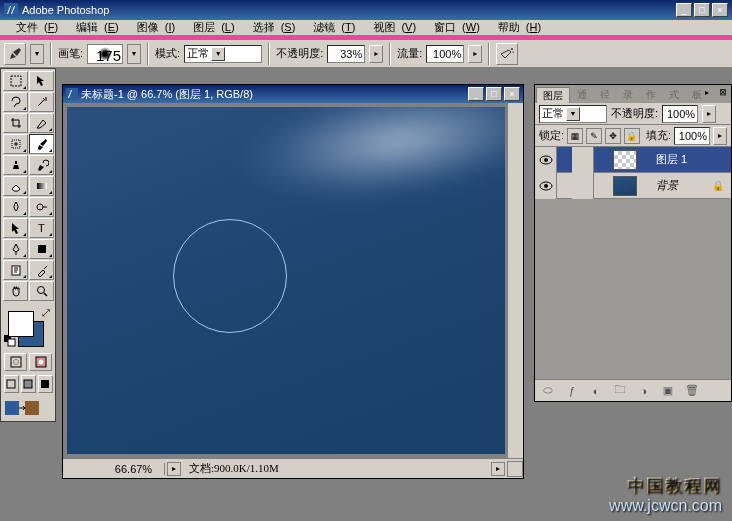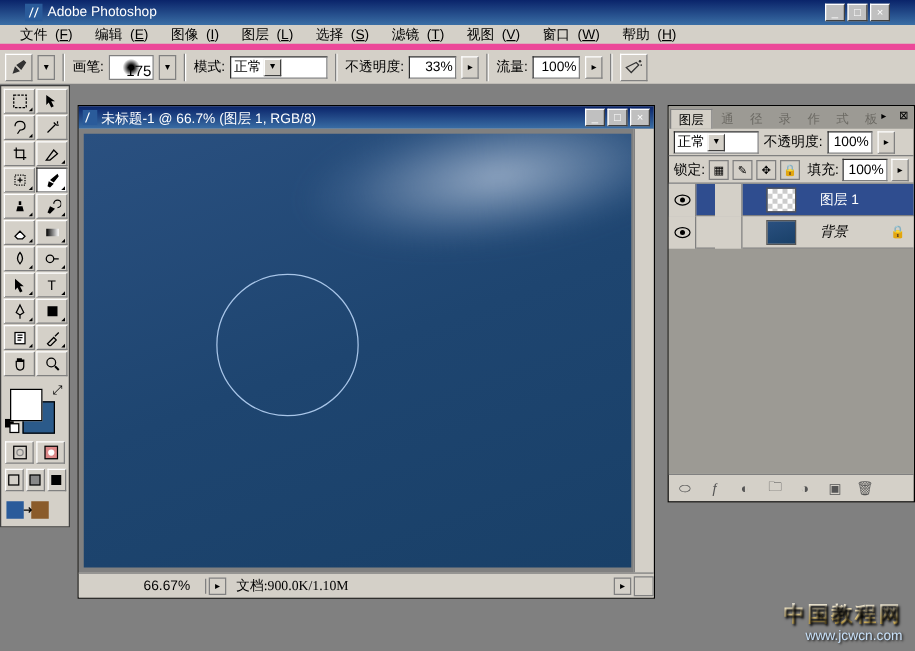--- a/index.html
+++ b/index.html
@@ -1,37 +1,37 @@
 <!DOCTYPE html>
 <html><head>
 <meta charset="utf-8">
 <style>
 * { box-sizing: border-box; margin: 0; padding: 0; font-family: "Microsoft YaHei", SimSun, Arial, sans-serif; font-size: 11px; user-select: none; }
 body { background: #404040; width: 732px; height: 521px; overflow: hidden; position: relative; }
 
 
-.titlebar { height: 20px; background: linear-gradient(#0a246a,#3a6ea5); color: #fff; display: flex; align-items: center; padding: 0 20px; }
+.titlebar { height: 20px; background: linear-gradient(#0a246a,#3a6ea5); color: #fff; display: flex; align-items: center; padding: 0 4px; }
 .titlebar .icon { width: 14px; height: 14px; background: #2a5b9a; margin-right: 4px; display:flex; align-items:center; justify-content:center; }
 .titlebar .icon svg { width:10px; height:10px; }
 .winbtns { margin-left:auto; display:flex; gap:2px; }
 .winbtn { width:16px; height:14px; background:#c0c0c0; border:1px solid #fff; border-right-color:#404040; border-bottom-color:#404040; display:flex; align-items:center; justify-content:center; font-size:9px; }
 
 
 .menubar { height: 20px; background: #d4d0c8; display:flex; align-items:center; padding:0 4px; border-bottom:5px solid #ec4899; }
 .menubar span { padding:2px 6px; cursor:default; }
 .menubar span u { text-decoration: underline; }
 
 
 .optbar { height: 28px; background: #d4d0c8; border-bottom:1px solid #808080; display:flex; align-items:center; padding:0 4px; gap:4px; }
 .toolbtn { width:22px; height:22px; background:#d4d0c8; border:1px solid #fff; border-right-color:#808080; border-bottom-color:#808080; display:flex; align-items:center; justify-content:center; }
 .divider { width:2px; height:22px; border-left:1px solid #808080; border-right:1px solid #fff; margin:0 2px; }
 .label { color:#000; }
 .brushprev { width:36px; height:20px; background:#fff; border:1px solid #808080; display:flex; align-items:center; justify-content:center; position:relative; }
 .brushprev .dot { width:14px; height:14px; background: radial-gradient(circle,#000 0%,#000 20%,transparent 70%); border-radius:50%; }
-.brushprev .num { position:absolute; bottom:-1px; right:1px; font-size:12px; color:#000; }
+.brushprev .num { position:absolute; bottom:-1px; right:1px; font-size:15px; color:#000; }
 .dd { width:14px; height:20px; border:1px solid #808080; background:#d4d0c8; display:flex; align-items:center; justify-content:center; font-size:8px; }
 .combo { height:18px; background:#fff; border:1px inset #808080; display:flex; align-items:center; padding:0 2px; }
 .combo .ddbtn { width:14px; height:14px; background:#d4d0c8; border:1px solid #fff; border-right-color:#404040; border-bottom-color:#404040; margin-left:2px; display:flex; align-items:center; justify-content:center; font-size:7px; }
 .pctfield { width:38px; height:18px; background:#fff; border:1px inset #808080; text-align:right; padding-right:2px; line-height:16px; }
 .arrowbtn { width:14px; height:18px; background:#d4d0c8; border:1px solid #fff; border-right-color:#808080; border-bottom-color:#808080; display:flex; align-items:center; justify-content:center; font-size:8px; }
 .airbrush { width:22px; height:22px; }
 
 
 .middle { position:absolute; top:68px; left:0; right:0; bottom:0; background:#808080; }
 
@@ -87,21 +87,21 @@
 .layer .thumb.bgthumb { background:linear-gradient(160deg,#2a5080,#194068); }
 .layer .thumb.trans { background: repeating-conic-gradient(#ccc 0 25%, #fff 0 50%) 0 0/8px 8px; }
 .layer .lname { font-size:11px; color:#000; }
 .layer .lock { margin-left:auto; margin-right:6px; font-size:10px; color:#000; }
 .panelbottom { height:22px; border-top:1px solid #808080; display:flex; align-items:center; padding:0 4px; gap:6px; }
 .panelbottom .pico { width:18px; height:16px; display:flex; align-items:center; justify-content:center; color:#555; }
 
 
 .watermark { position:absolute; right:10px; bottom:6px; text-align:right; color:#fff; text-shadow:1px 1px 2px #000; }
 .watermark .cn { font-size:17px; letter-spacing:2px; font-weight:bold; background:linear-gradient(#fff,#f0c040); -webkit-background-clip:text; -webkit-text-fill-color:transparent; }
-.watermark .url { font-size:11px; color:#c8e0f8; }
+.watermark .url { font-size:16px; color:#c8e0f8; }
 
 svg { display:block; }
 </style>
 </head>
 <body>
 
 <div class="titlebar">
   <div class="icon">
     <svg viewBox="0 0 10 10">
         <path d="M1 9 L4 1 L5 1 L2 9 Z M5 9 L8 1 L9 1 L6 9 Z" fill="#fff"></path>

